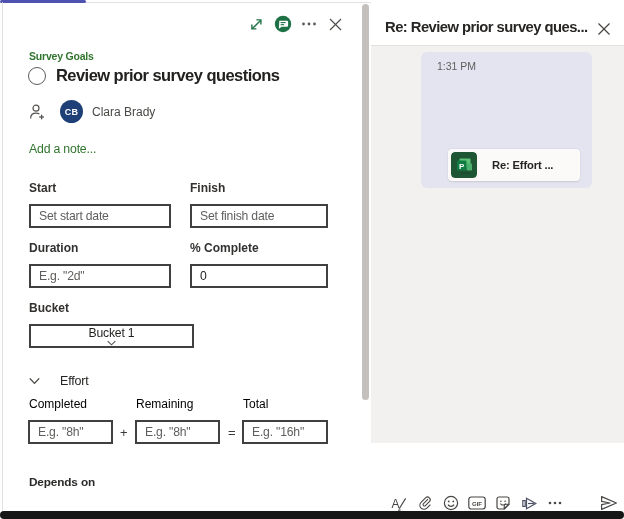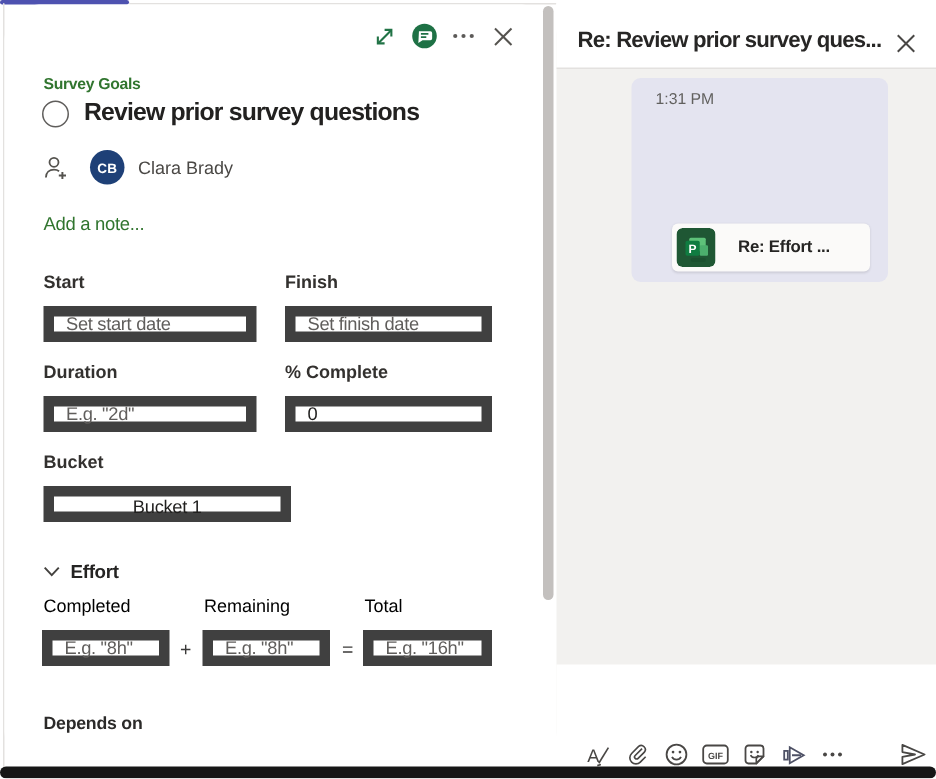--- a/index.html
+++ b/index.html
@@ -26,27 +26,27 @@
   .task-title { margin-left:10px; font-size:16.5px; font-weight:700; color:#222120; letter-spacing:-0.55px; }
 
   .assign-row { position:absolute; left:25px; top:97px; display:flex; align-items:center; }
   .avatar { width:23px; height:23px; border-radius:50%; background:#1e4077; color:#fff; font-size:9px; font-weight:700; display:flex; align-items:center; justify-content:center; margin-left:14px; letter-spacing:0.2px; }
   .assignee-name { margin-left:9px; font-size:12px; color:#4a4845; }
 
   .add-note { position:absolute; left:26px; top:139px; font-size:12.3px; letter-spacing:-0.2px; color:#31752f; cursor:pointer; }
 
   .fld-label { position:absolute; font-size:12px; font-weight:700; color:#33312f; }
   .fld-label-lite { position:absolute; font-size:12px; color:#000000; }
-  .tbox { position:absolute; height:24px; background:#fff; border:7px solid #404040; display:flex; align-items:center; padding:0 8px; font-size:12.2px; letter-spacing:-0.2px; }
+  .tbox { position:absolute; height:24px; background:#fff; border:2px solid #404040; display:flex; align-items:center; padding:0 8px; font-size:12.2px; letter-spacing:-0.2px; }
   .tbox .ph { color:#605e5c; }
   .tbox .val { color:#201f1e; }
   .selbox { justify-content:space-between; cursor:pointer; }
 
   .effort-head { position:absolute; left:26px; top:371px; display:flex; align-items:center; cursor:pointer; }
-  .effort-title { margin-left:7px; font-size:12.5px; font-weight:700; letter-spacing:-0.2px; color:#252423; }
+  .effort-title { margin-left:20px; font-size:12.5px; font-weight:400; letter-spacing:-0.2px; color:#252423; }
   .op { position:absolute; font-size:13px; color:#3b3a39; }
 
   .dep-label { position:absolute; left:26px; top:472px; font-size:11.8px; font-weight:700; letter-spacing:-0.15px; color:#2b2a29; }
   .dep-text { position:absolute; left:26px; top:491px; font-size:11.6px; letter-spacing:-0.22px; color:#605e5c; }
 
   .scroll-thumb { left:362px; top:4px; width:7px; height:396px; border-radius:4px; background:#c3c0be; }
 
   
   .chat-panel { left:371px; top:0; width:253px; height:511px; background:#f2f1ef; }
   .chat-header { position:absolute; left:0; top:0; width:253px; height:46px; background:#fff; border-bottom:1px solid #e3e1df; }

